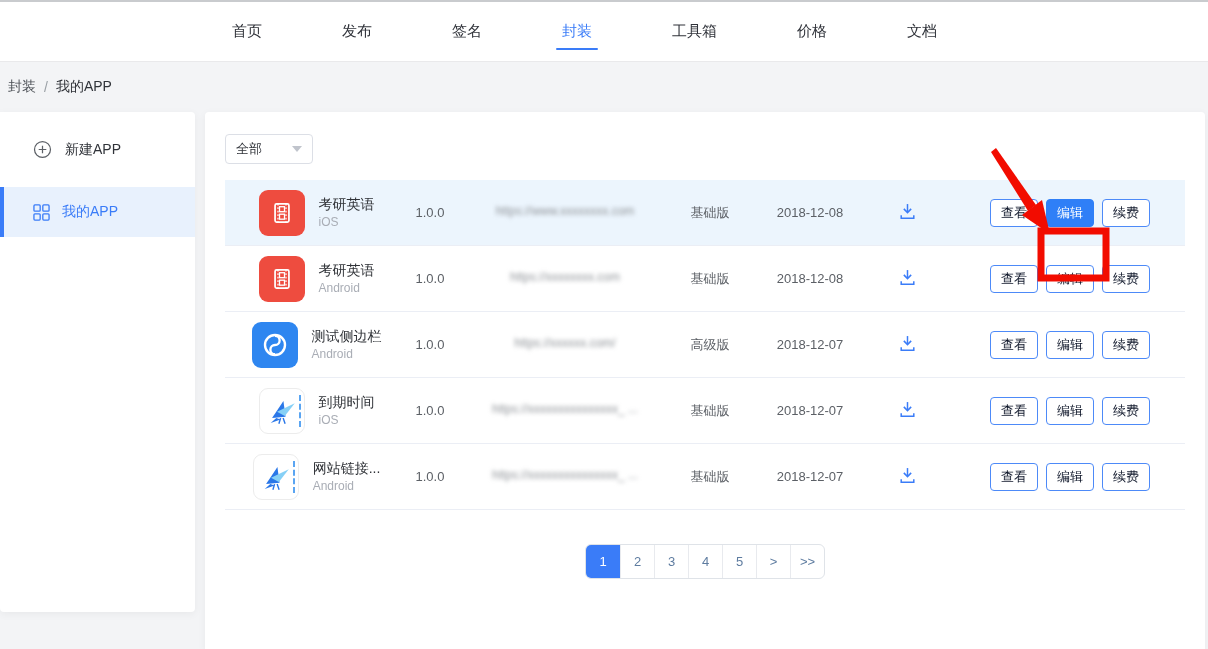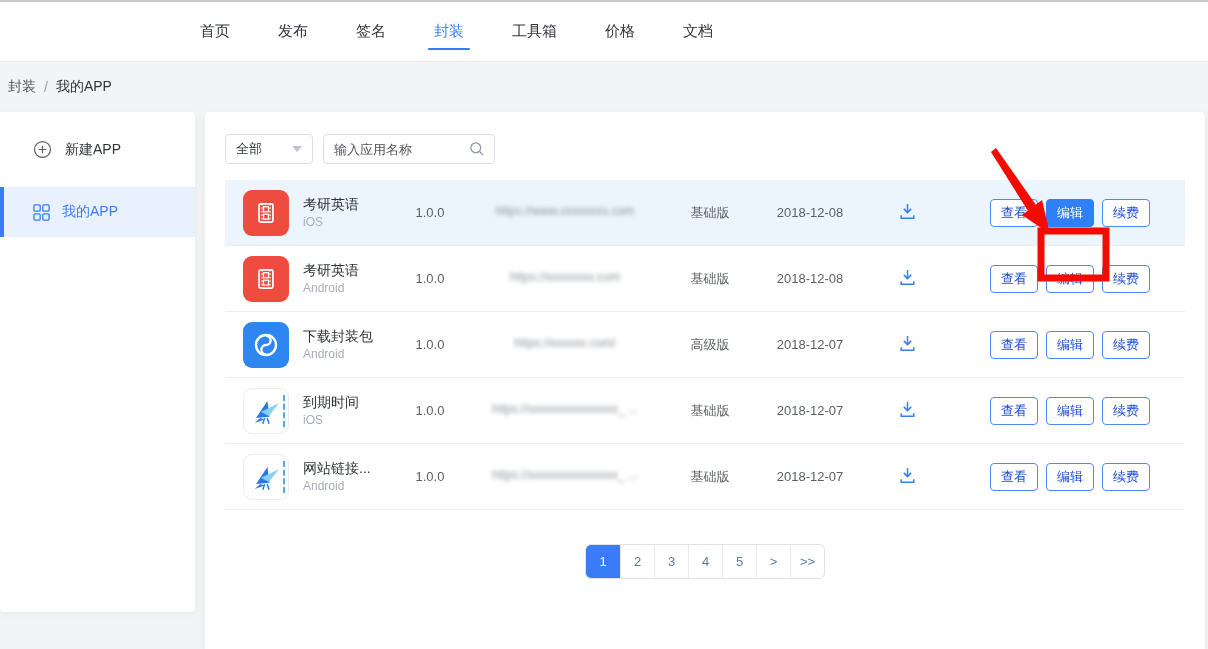--- a/index.html
+++ b/index.html
@@ -3,21 +3,21 @@
 <meta charset="utf-8">
 <style>
   * { margin:0; padding:0; box-sizing:border-box; }
   html,body { width:1208px; height:649px; overflow:hidden;
     font-family:"Liberation Sans","DejaVu Sans",sans-serif; background:#f3f4f6; }
   .topline { height:2px; background:#c9cbce; }
   
   .header { height:60px; background:#fff; border-bottom:1px solid #e9e9eb;
     display:flex; align-items:stretch; padding-left:198px; }
   .nav-item { display:flex; align-items:center; margin-right:44px; font-size:15px;
-    color:#30333a; cursor:pointer; position:relative; padding:0 2px; }
+    color:#30333a; cursor:pointer; position:relative; padding:0 2px;margin-left:32px; }
   .nav-item.active { color:#3a7cf8; }
   .nav-item.active::after { content:""; position:absolute; left:-4px; right:-4px;
     bottom:11px; height:2px; background:#3a7cf8; border-radius:1px; }
   
   .breadcrumb { height:50px; display:flex; align-items:center; padding-left:8px;
     font-size:14px; color:#4d5157; }
   .breadcrumb .sep { margin:0 8px; color:#9aa0a6; }
   .breadcrumb .current { color:#303339; }
   
   .sidebar { position:absolute; left:0; top:112px; width:195px; height:500px;
@@ -45,38 +45,38 @@
   
   .table { width:960px; margin:16px 0 0 20px; }
   .t-head { display:flex; height:42px; align-items:center; background:#f6f8fa;
     font-size:13px; font-weight:bold; color:#303339; }
   .t-row { display:flex; height:66px; align-items:center; border-bottom:1px solid #ebeef5;
     font-size:13px; color:#5c6066; }
   .t-row.hl { background:#ecf5fd; }
   .c0{width:165px;} .c1{width:80px;} .c2{width:190px;} .c3{width:100px;}
   .c4{width:100px;} .c5{width:95px;} .c6{width:230px;}
   .cell { text-align:center; }
-  .c0.cell { display:flex; align-items:center; text-align:left; padding-left:18px; }
+  .c0.cell { display:flex; align-items:center; text-align:left; padding-left:18px;justify-content:center; }
   .th { text-align:center; }
   .app-icon { width:46px; height:46px; border-radius:9px; flex:0 0 46px;
     display:flex; align-items:center; justify-content:center; position:relative; }
   .app-icon.red { background:#ee4c3f; }
   .app-icon.blue { background:#2e86f0; }
   .app-icon.white { background:#fff; border:1px solid #ececec; }
   .app-icon.white::after { content:""; position:absolute; right:3px; top:6px; bottom:6px;
     border-left:2px dashed #5aa5f2; }
   .name-block { margin-left:14px; line-height:1.35; }
   .app-name { font-size:14px; color:#2f3237; }
   .app-platform { font-size:12px; color:#a9adb5; }
   .url-blur { color:#8f9398; filter:blur(2.3px); font-size:12px; white-space:nowrap;
     display:inline-block; max-width:185px; overflow:hidden; }
   .dl-btn { display:inline-flex; cursor:pointer; }
   .actions { display:flex; justify-content:center; gap:8px; }
   .btn { min-width:48px; height:28px; border-radius:4px; border:1px solid #4d8af8;
-    background:#fff; color:#1d4ed8; font-size:13px; cursor:pointer; padding:0 10px;
+    background:#fff; color:#0f172a; font-size:13px; cursor:pointer; padding:0 10px;
     font-family:inherit; }
   .btn.primary { background:#2f7ff7; color:#fff; border-color:#2f7ff7; }
   
   .pager-wrap { display:flex; justify-content:center; margin-top:34px; }
   .pager { display:flex; border:1px solid #dfe3e8; border-radius:6px; overflow:hidden;
     background:#fff; }
   .page { width:34px; height:33px; display:flex; align-items:center; justify-content:center;
     font-size:13px; color:#5e7ca0; cursor:pointer; border-left:1px solid #e8eaee; }
   .page:first-child { border-left:none; }
   .page.active { background:#3a7cf8; color:#fff; }
@@ -126,27 +126,20 @@
   </div>
 </div>
 
 <div class="main">
 
   <div class="filter-bar">
     <div class="select-box">
       <span>全部</span>
       <span class="caret-down"></span>
     </div>
-    <div class="search-box">
-      <input type="text" placeholder="输入应用名称" style="">
-      <svg width="18" height="18" viewBox="0 0 22 22">
-        <circle cx="9.5" cy="9.5" r="6" fill="none" stroke="#9097a0" stroke-width="1.5"></circle>
-        <path d="M14 14l4.5 4.5" stroke="#9097a0" stroke-width="1.5"></path>
-      </svg>
-    </div>
   </div>
 
   <div class="table">
 
     <div class="t-row hl">
       <div class="cell c0">
         <div class="app-icon red">
           <svg width="26" height="26" viewBox="0 0 24 24">
             <g fill="none" stroke="#fff">
               <rect x="5.6" y="3.6" width="12.8" height="16.8" rx="1.4" stroke-width="1.6"></rect>
@@ -220,21 +213,21 @@
 
     <div class="t-row">
       <div class="cell c0">
         <div class="app-icon blue">
           <svg width="30" height="30" viewBox="0 0 24 24">
             <circle cx="12" cy="12" r="8" fill="none" stroke="#fff" stroke-width="1.9"></circle>
             <path d="M12 4.6a3.7 3.7 0 0 1 0 7.4a3.7 3.7 0 0 0 0 7.4" fill="none" stroke="#fff" stroke-width="1.9"></path>
           </svg>
         </div>
         <div class="name-block">
-          <div class="app-name">下载封装包</div>
+          <div class="app-name">测试侧边栏</div>
           <div class="app-platform">Android</div>
         </div>
       </div>
       <div class="cell c1">1.0.0</div>
       <div class="cell c2"><span class="url-blur">https://xxxxxx.com/</span></div>
       <div class="cell c3">高级版</div>
       <div class="cell c4">2018-12-07</div>
       <div class="cell c5">
         <span class="dl-btn">
           <svg width="21" height="21" viewBox="0 0 24 24" fill="none" stroke="#3a7cf8" stroke-width="1.7">

